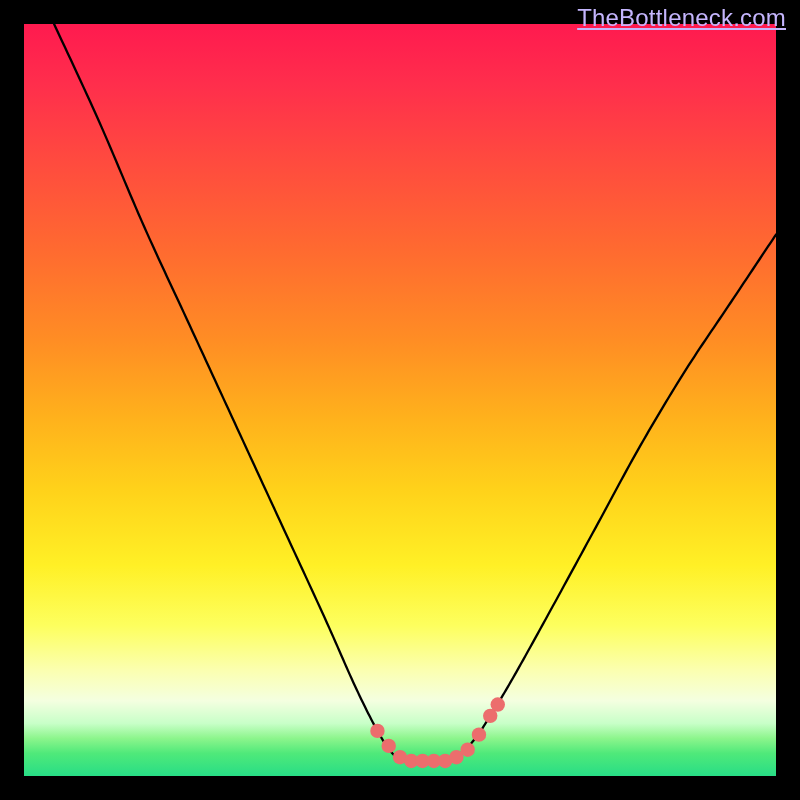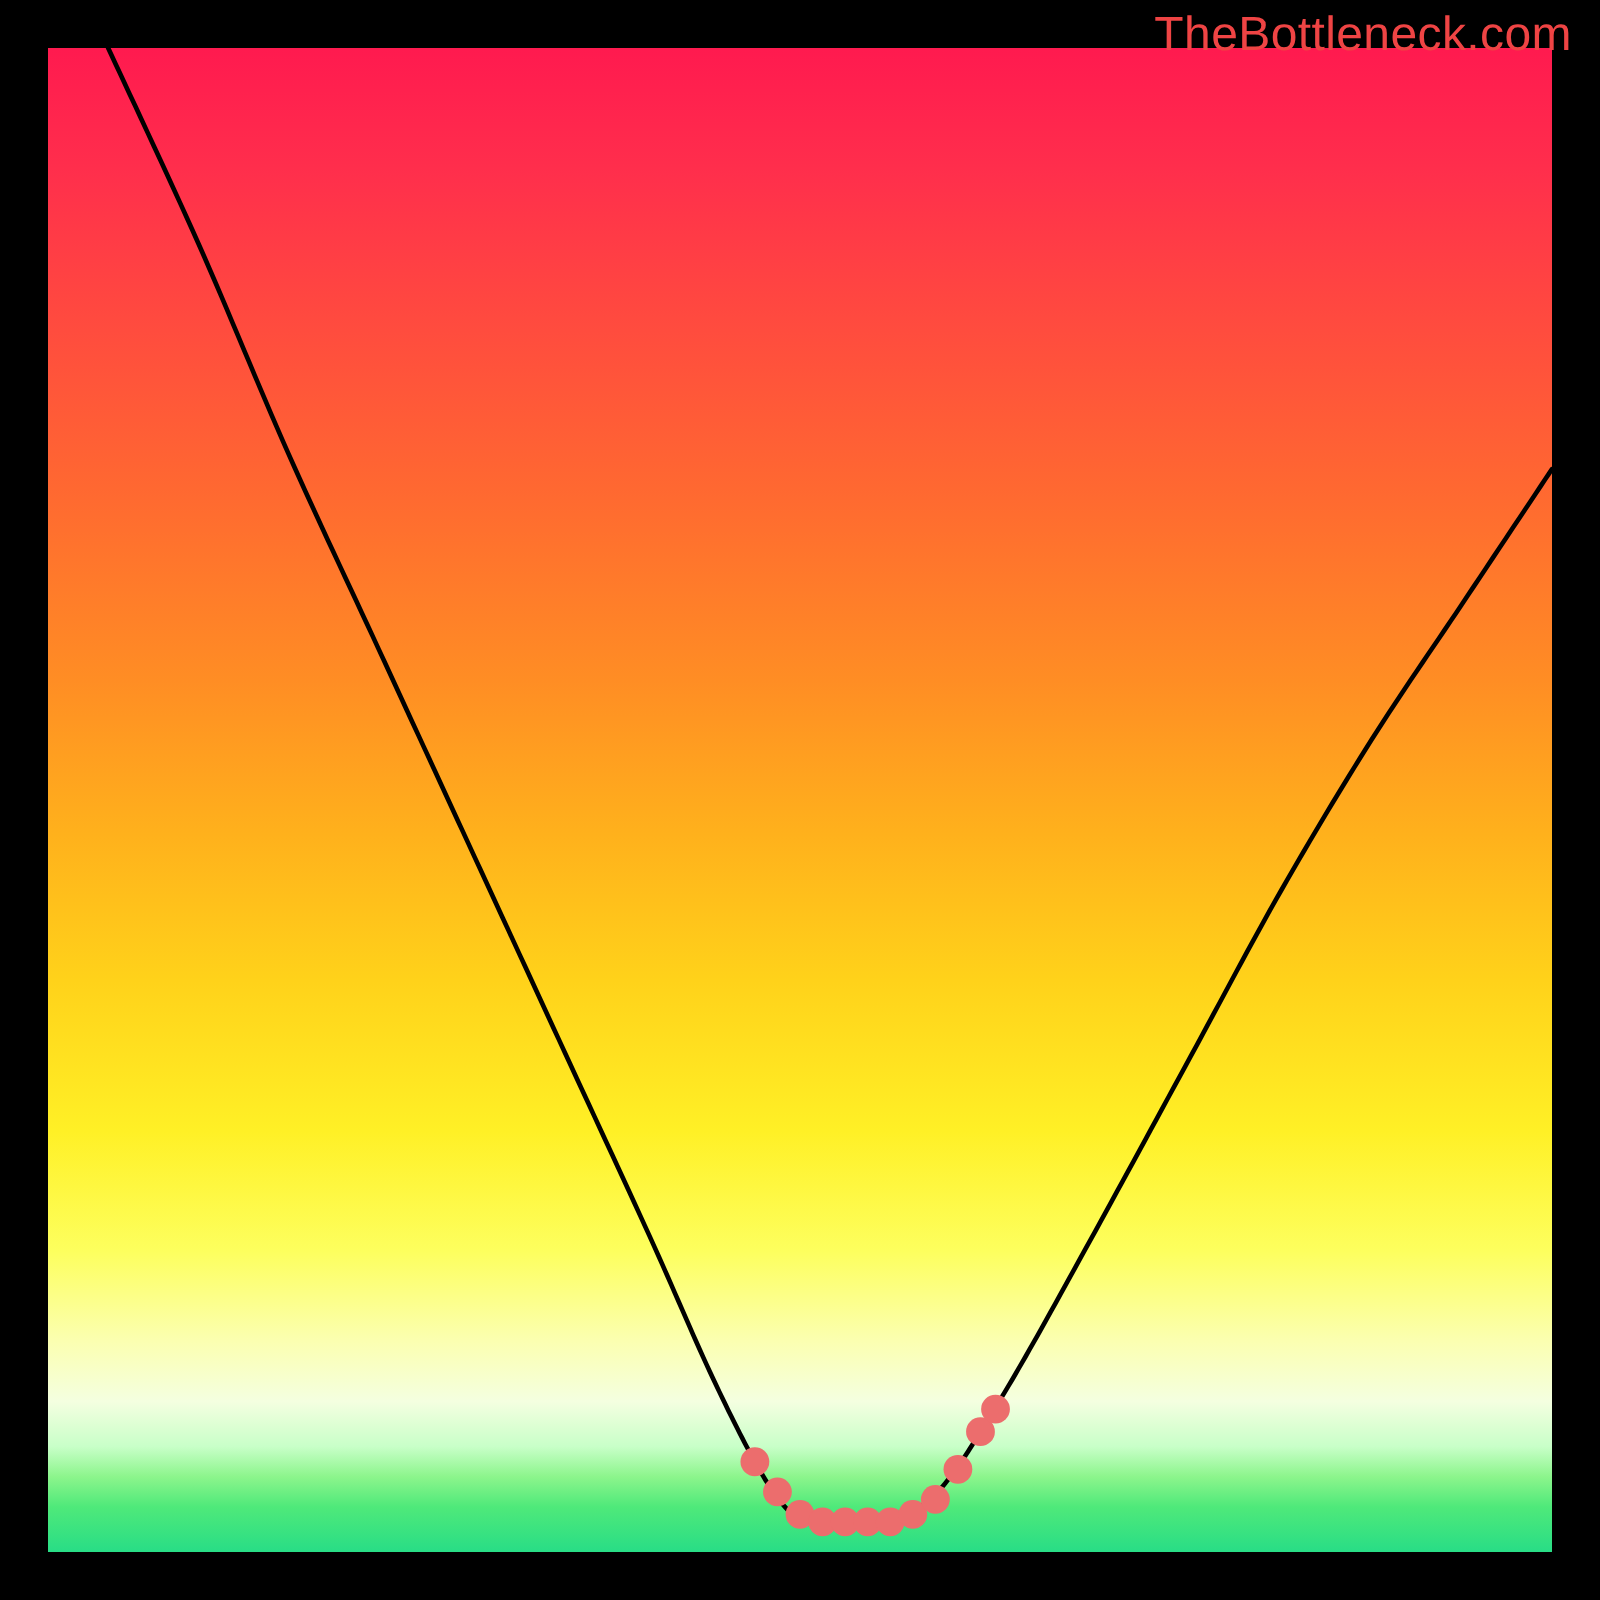--- a/index.html
+++ b/index.html
@@ -42,24 +42,25 @@
       #c8ffc8 93%,
       #8cf58c 95%,
       #4fe97a 97%,
       #28dd86 100%
     );
   }
   .watermark {
     position: absolute;
     top: 4px;
     right: 14px;
-    color: #ef4444;
+    color: #c4b5fd;
     font-size: 24px;
     letter-spacing: 0.2px;
     user-select: none;
+    text-decoration: underline;
   }
   svg.overlay {
     position: absolute;
     left: 24px;
     top: 24px;
     width: 752px;
     height: 752px;
   }
 </style>
 </head>

